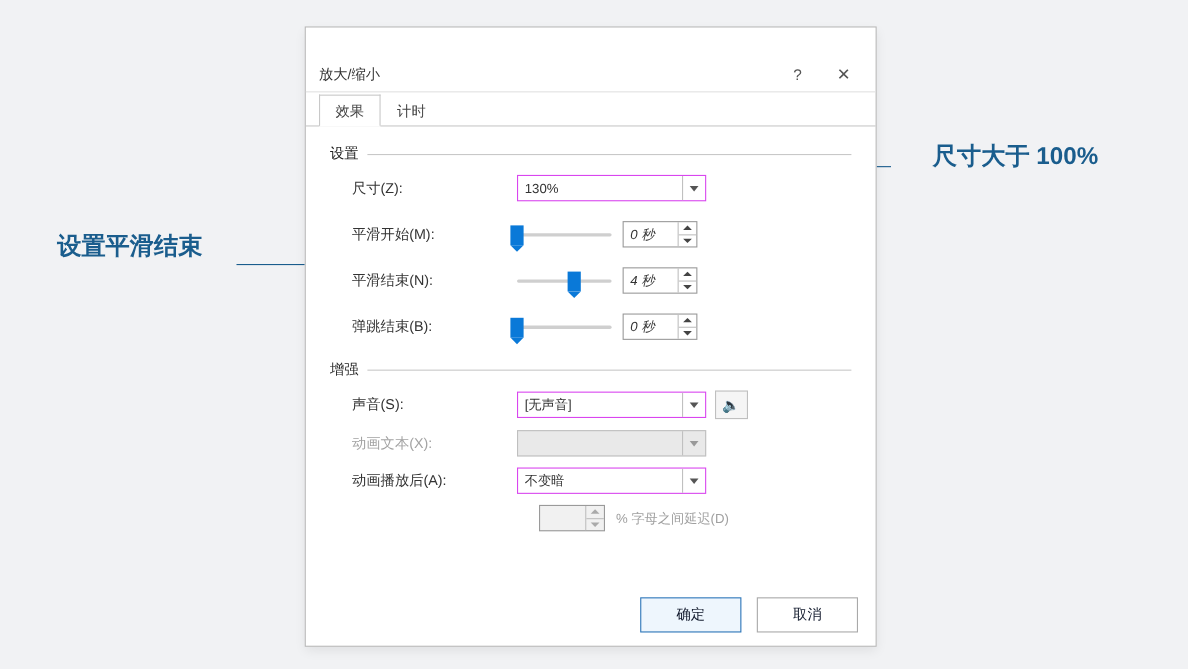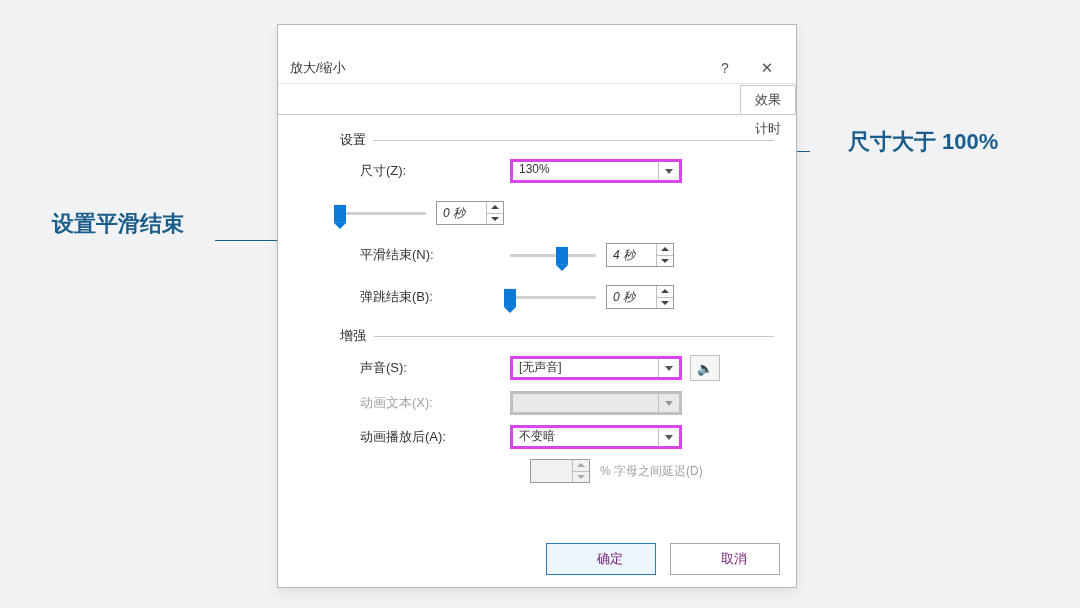--- a/index.html
+++ b/index.html
@@ -60,41 +60,39 @@
   }
   .tb-btn.close { font-size: 15px; }
 
   
   .tabs {
     display: flex;
     align-items: flex-end;
     padding-left: 12px;
     height: 30px;
     border-bottom: 1px solid #c8c8c8;
-    flex-direction: column;
   }
   .tab {
     padding: 5px 14px 4px;
     border: 1px solid transparent;
     font-size: 13px;
     color: #444;
     position: relative;
     bottom: -1px;
     background: transparent;
   }
   .tab.active {
     border: 1px solid #c8c8c8;
     border-bottom: 1px solid #fff;
     background: #fff;
   }
 
   
   .panel-body {
     padding: 10px 22px 0 22px;
-    margin-left: 40px;
   }
 
   .group-header {
     display: flex; align-items: center;
     font-size: 13px; color: #222;
     margin: 6px 0 8px 0;
   }
   .group-header .line {
     flex: 1; height: 1px; background: #c8c8c8; margin-left: 8px;
   }
@@ -110,24 +108,25 @@
     font-size: 13px;
     color: #333;
   }
   .row .label.disabled { color: #a3a3a3; }
 
   
   .combo {
     display: flex;
     width: 172px;
     height: 24px;
-    border: 3px solid #d946ef;
+    border: 1px solid #d946ef;
     background: #fff;
     box-sizing: border-box;
     font-size: 12px;
+    align-items: center;
   }
   .combo .text {
     flex: 1;
     padding: 0 6px;
     white-space: nowrap; overflow: hidden;
   }
   .combo .arrow {
     width: 20px;
     display: flex; align-items: center; justify-content: center;
     border-left: 1px solid #c0c0c0;
@@ -213,22 +212,21 @@
     position:absolute;
     bottom: 12px; right: 16px;
     display:flex; gap: 14px;
   }
   .btn {
     width: 90px; height: 30px;
     border: 1px solid #a9a9a9;
     background: #fff;
     font-size: 13px;
     display:flex; align-items:center; justify-content:center;
-    color:#701a75;
-    padding-left:18px;
+    color:#0f172a;
   }
   .btn.primary {
     background: #eef6fd;
     border: 1px solid #2e77b8;
   }
 
   .chev-down {
     width:0;height:0;
     border-left:4px solid transparent;
     border-right:4px solid transparent;
@@ -274,20 +272,21 @@
       <div class="label">尺寸(Z):</div>
       <div class="combo">
         <div class="text">130%</div>
         <div class="arrow">
             <span class="chev-down"></span>
           </div>
       </div>
     </div>
 
     <div class="row">
+      <div class="label">平滑开始(M):</div>
       <div class="slider-wrap">
         <div class="slider-track">
           <div class="slider-thumb" style="left:0%"></div>
         </div>
       </div>
       <div class="spinner">
         <div class="val">0 秒</div>
         <div class="btns">
           <div>
               <span class="tri-up"></span>

